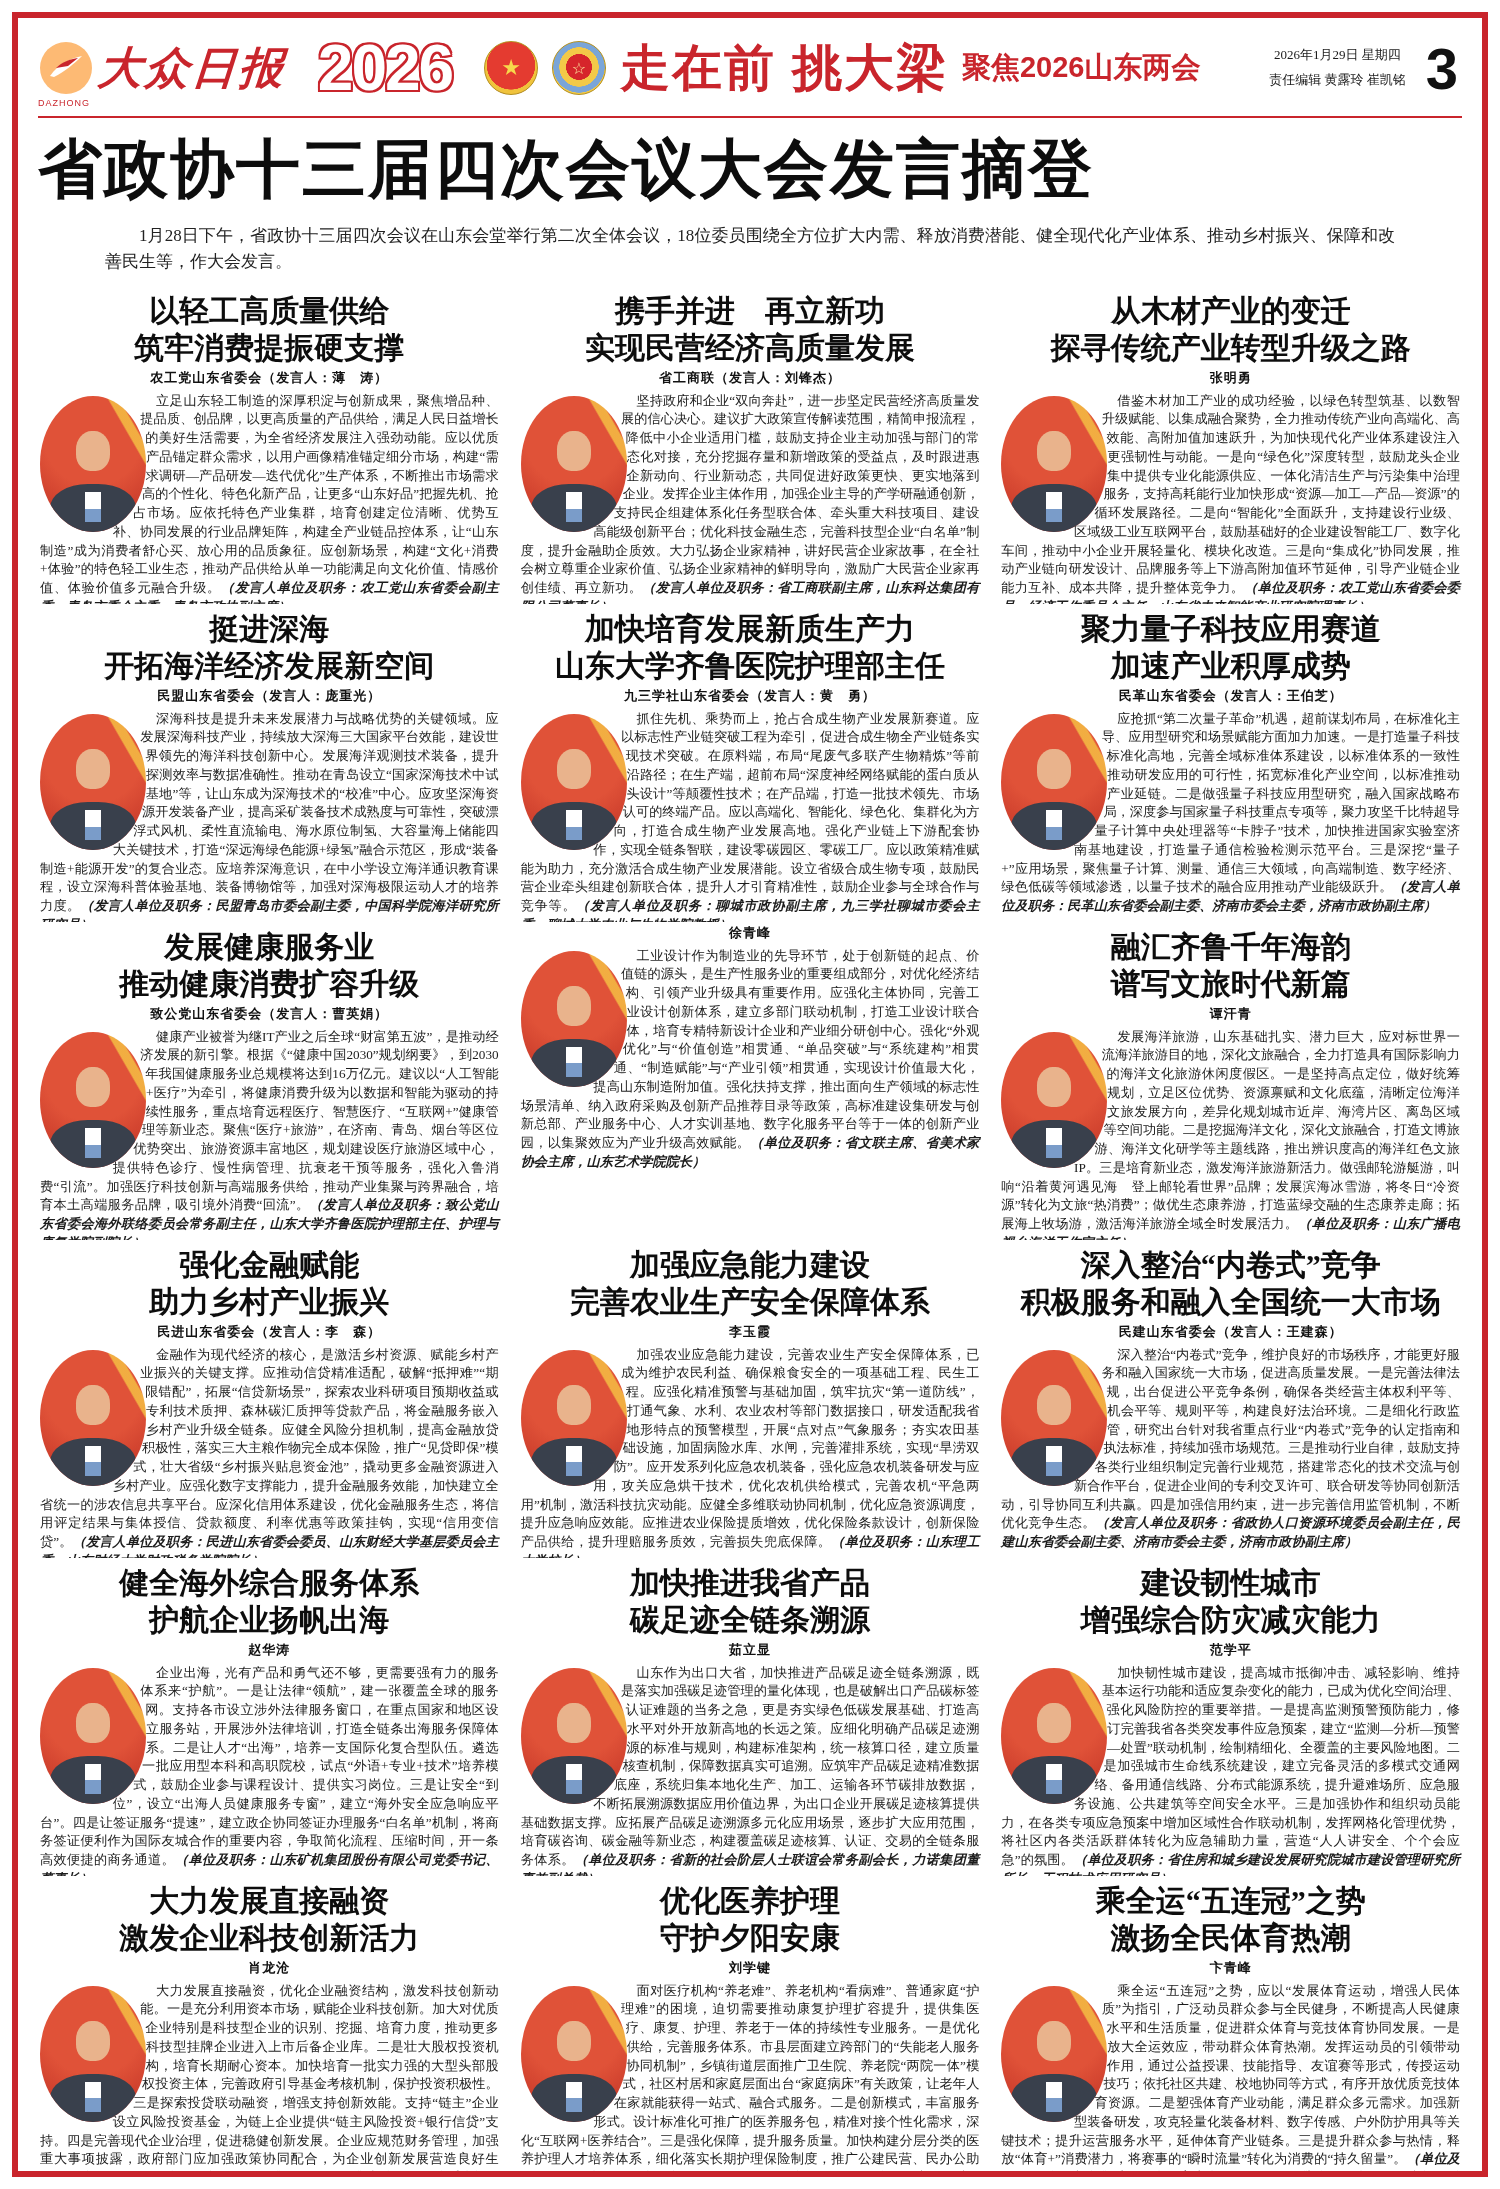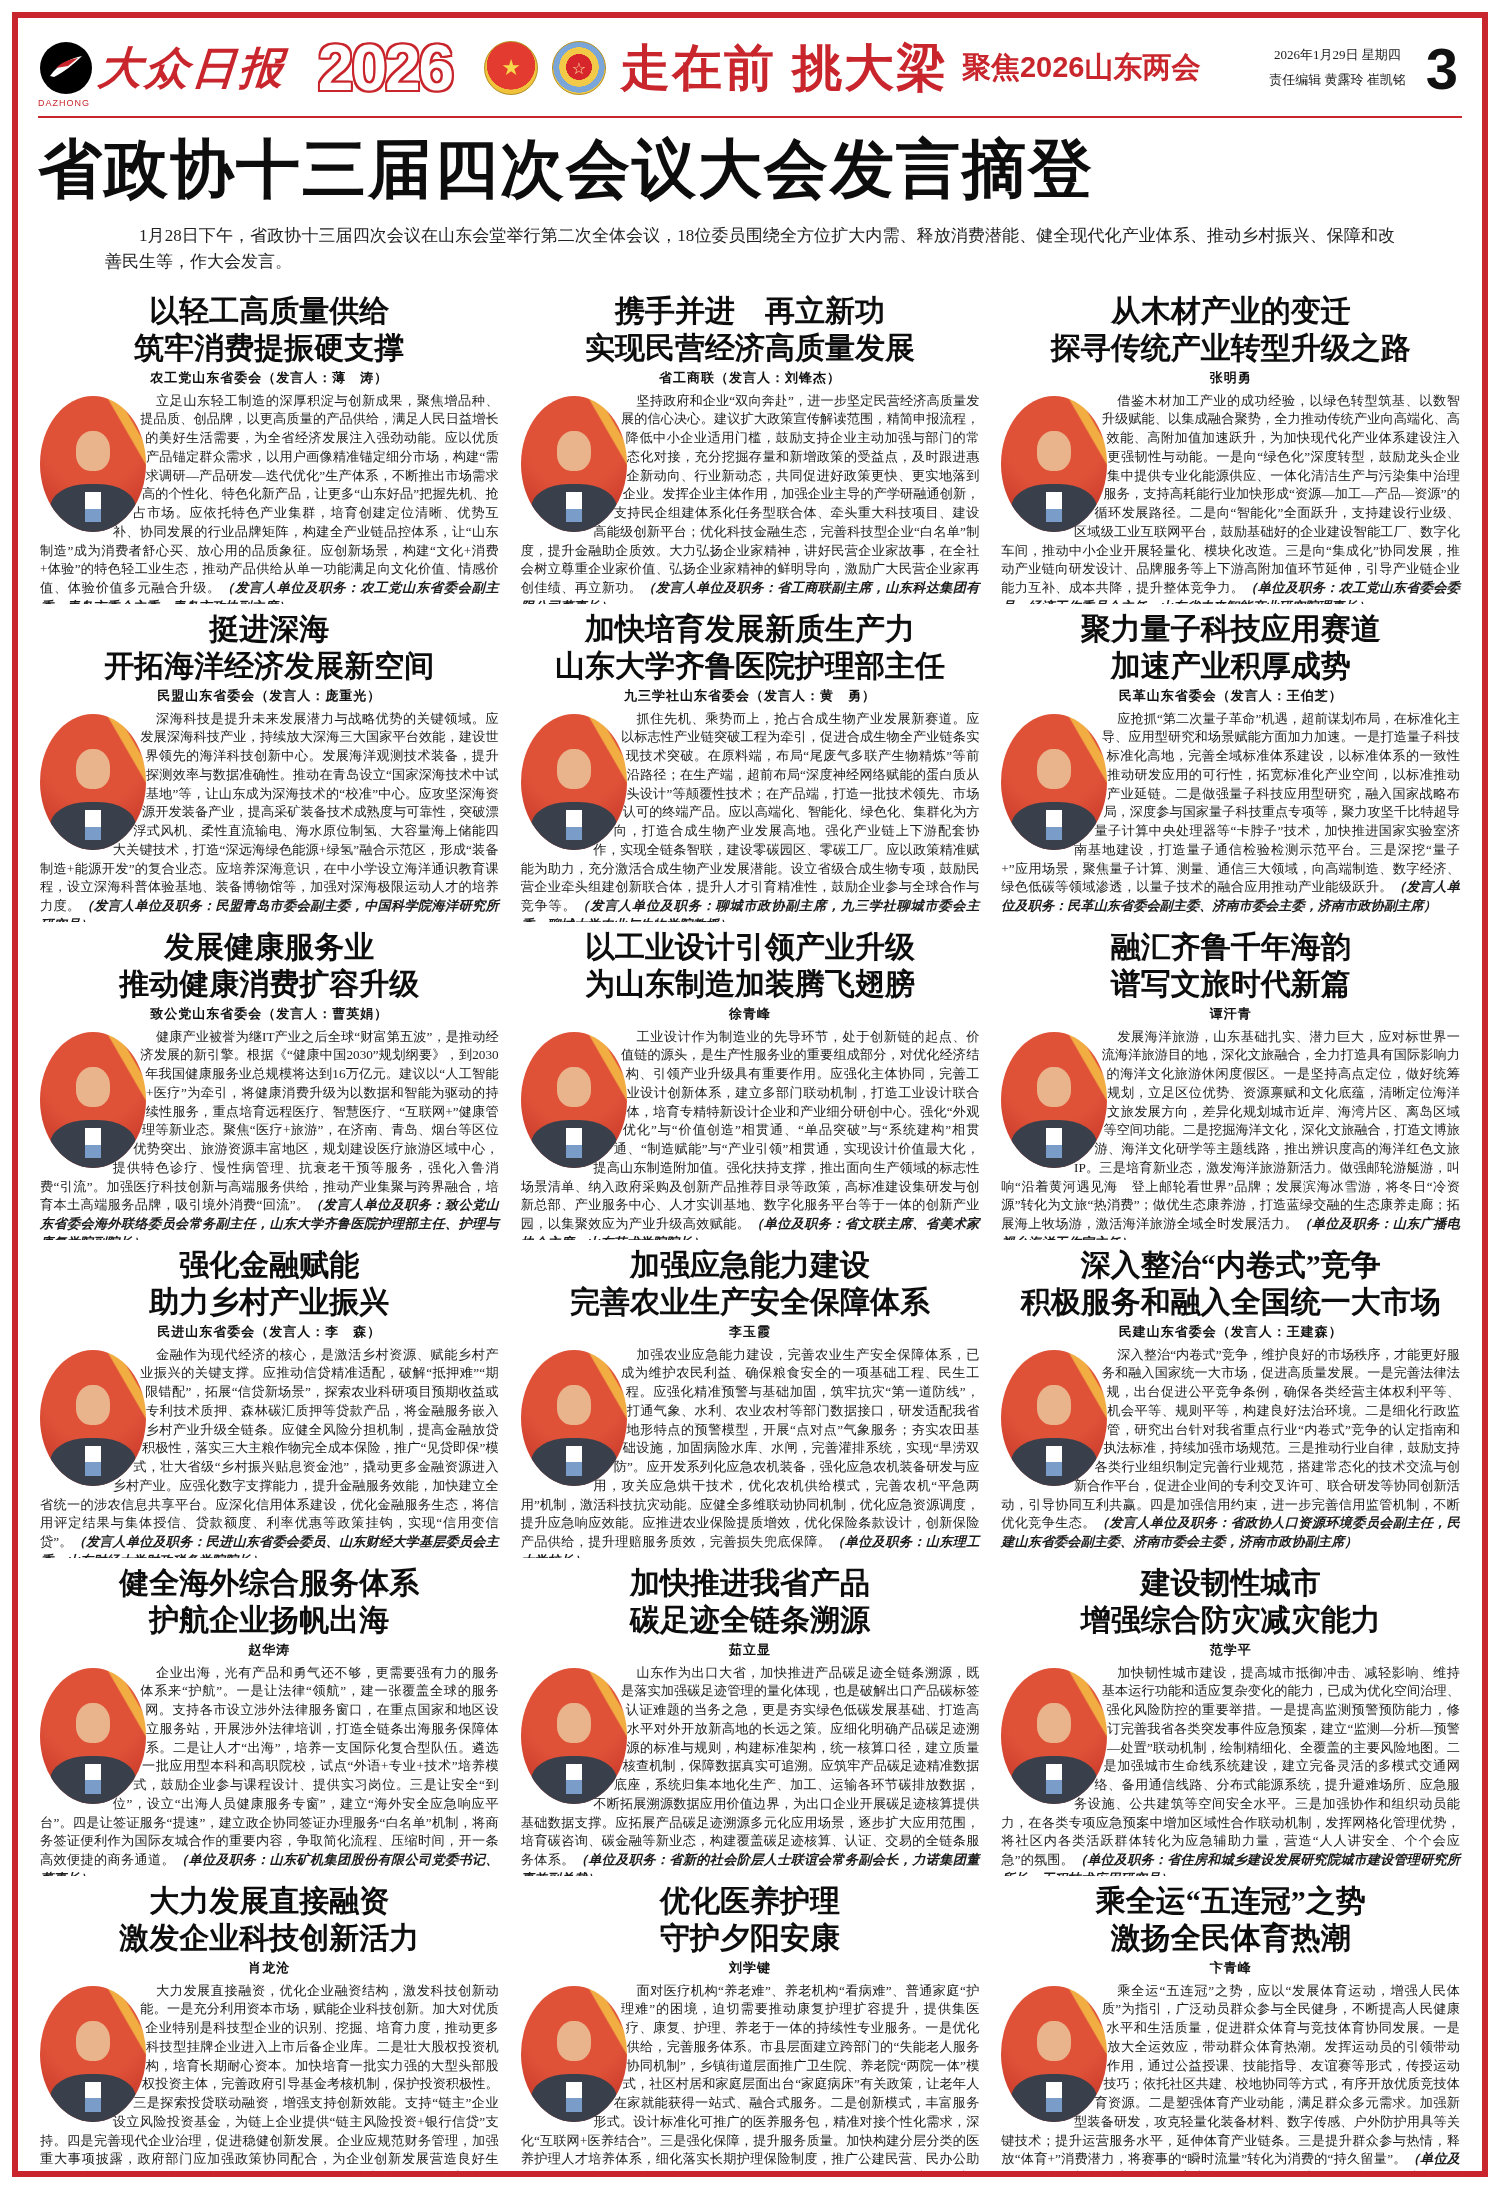--- a/index.html
+++ b/index.html
@@ -5,21 +5,21 @@
   html,body{margin:0;padding:0;background:#fff;}
   .page{position:relative;width:1500px;height:2189px;background:#fff;
         font-family:"Liberation Serif","DejaVu Serif",serif;color:#1a1a1a;}
   .frame{position:absolute;inset:12px;border:6px solid #c9252c;box-sizing:border-box;
          padding:4px 20px 0 20px;overflow:hidden;}
 
   
   header{height:88px;display:flex;align-items:center;border-bottom:2px solid #c9252c;
          padding:2px 2px 4px 2px;gap:14px;}
   .masthead{display:flex;align-items:center;gap:6px;min-width:215px;}
-  .logo-circle{width:52px;height:52px;border-radius:50%;background:#000000;position:relative;flex:0 0 auto;}
+  .logo-circle{width:52px;height:52px;border-radius:50%;background:#fdba74;position:relative;flex:0 0 auto;}
   .logo-circle svg{position:absolute;inset:8px;}
   .latin{position:absolute;left:-2px;bottom:-14px;font-size:9px;color:#c9252c;
          font-family:"Liberation Sans",sans-serif;letter-spacing:1px;}
   .masthead-cn{font-size:44px;font-weight:bold;font-style:italic;color:#c9252c;
                letter-spacing:3px;white-space:nowrap;transform:skewX(-4deg);}
   .year{font-size:64px;font-weight:900;font-family:"Liberation Sans",sans-serif;color:#fff;
         letter-spacing:-2px;
         text-shadow:-2px 0 #c9252c,2px 0 #c9252c,0 -2px #c9252c,0 2px #c9252c,
                     -2px -2px #c9252c,2px 2px #c9252c,-2px 2px #c9252c,2px -2px #c9252c;
         min-width:170px;text-align:center;}
@@ -188,21 +188,20 @@
       <span class="photo">
         <span class="suit"></span>
         <span class="shirt"></span>
         <span class="head"></span>
       </span>
       <p class="body"><span>健康产业被誉为继IT产业之后全球“财富第五波”，是推动经济发展的新引擎。根据《“健康中国2030”规划纲要》，到2030年我国健康服务业总规模将达到16万亿元。建议以“人工智能+医疗”为牵引，将健康消费升级为以数据和智能为驱动的持续性服务，重点培育远程医疗、智慧医疗、“互联网+”健康管理等新业态。聚焦“医疗+旅游”，在济南、青岛、烟台等区位优势突出、旅游资源丰富地区，规划建设医疗旅游区域中心，提供特色诊疗、慢性病管理、抗衰老干预等服务，强化入鲁消费“引流”。加强医疗科技创新与高端服务供给，推动产业集聚与跨界融合，培育本土高端服务品牌，吸引境外消费“回流”。</span><b class="attr">（发言人单位及职务：致公党山东省委会海外联络委员会常务副主任，山东大学齐鲁医院护理部主任、护理与康复学院副院长）</b></p>
 
     </div>
   </article>
         <article class="cell">
-    <h2><span>以工业设计引领产业升级</span><br><span>为山东制造加装腾飞翅膀</span></h2>
     <div class="byline">徐青峰</div>
     <div class="bodywrap">
       <span class="photo">
         <span class="suit"></span>
         <span class="shirt"></span>
         <span class="head"></span>
       </span>
       <p class="body"><span>工业设计作为制造业的先导环节，处于创新链的起点、价值链的源头，是生产性服务业的重要组成部分，对优化经济结构、引领产业升级具有重要作用。应强化主体协同，完善工业设计创新体系，建立多部门联动机制，打造工业设计联合体，培育专精特新设计企业和产业细分研创中心。强化“外观优化”与“价值创造”相贯通、“单品突破”与“系统建构”相贯通、“制造赋能”与“产业引领”相贯通，实现设计价值最大化，提高山东制造附加值。强化扶持支撑，推出面向生产领域的标志性场景清单、纳入政府采购及创新产品推荐目录等政策，高标准建设集研发与创新总部、产业服务中心、人才实训基地、数字化服务平台等于一体的创新产业园，以集聚效应为产业升级高效赋能。</span><b class="attr">（单位及职务：省文联主席、省美术家协会主席，山东艺术学院院长）</b></p>
 
     </div>

